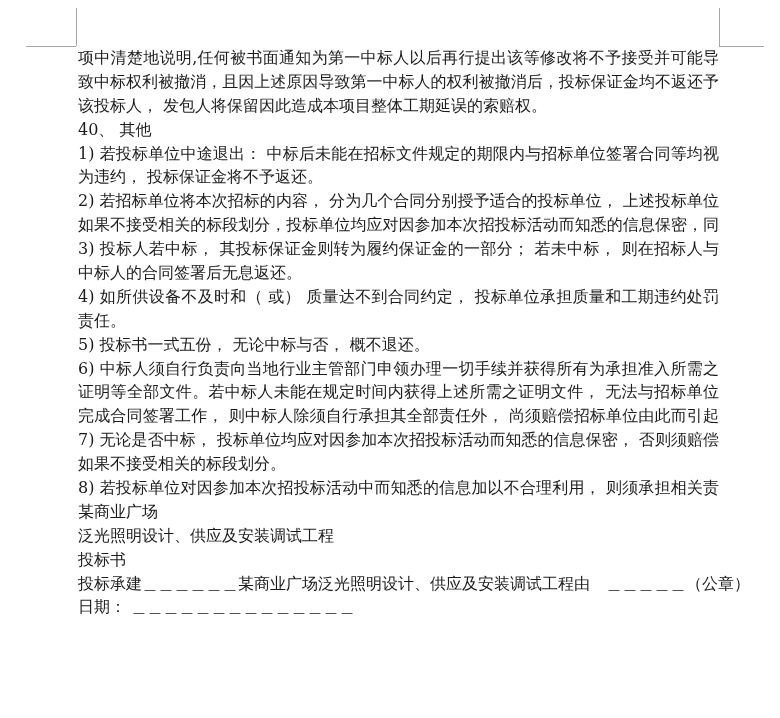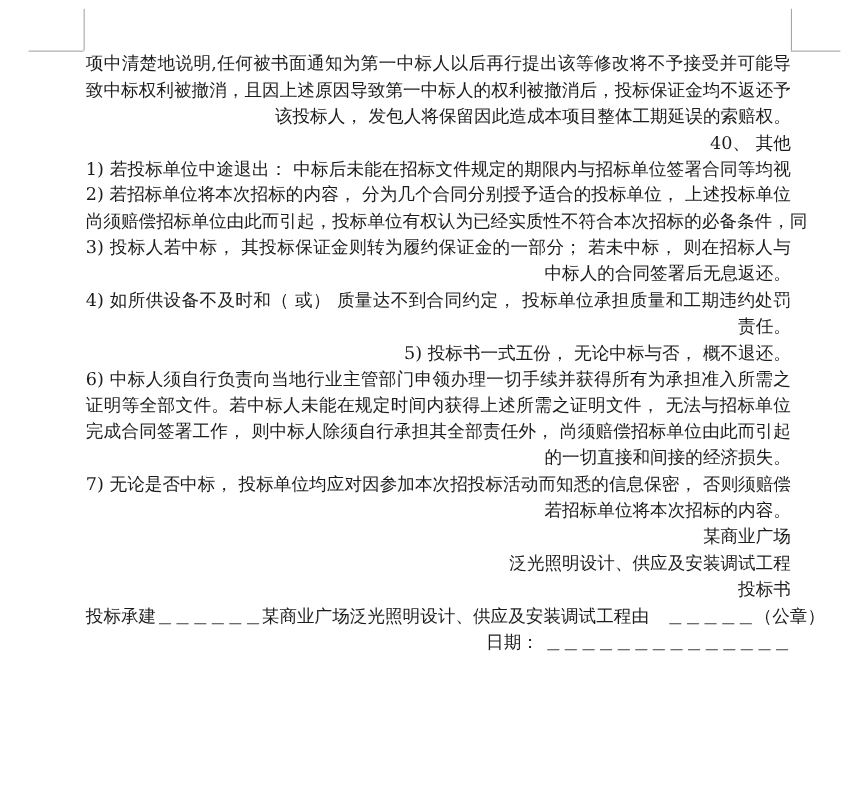--- a/index.html
+++ b/index.html
@@ -27,21 +27,21 @@
     position: absolute;
     left: 78px;
     top: 46px;
     width: 641px;
     color: #1c1c1c;
     font-size: 16px;
     line-height: 23.9px;
   }
   .text-line {
     white-space: nowrap;
-    text-align: right;
+    text-align: left;
     height: 23.9px;
     overflow: visible;
   }
   .text-line.full {
     text-align: justify;
     text-align-last: justify;
   }
   .text-line .b { font-weight: normal; }
 </style>
 </head>
@@ -52,32 +52,33 @@
   <div class="crop" id="crop-left-h"></div>
   <div class="crop" id="crop-right-v"></div>
   <div class="crop" id="crop-right-h"></div>
 
   <div id="doc-body">
       <div class="text-line full">项中清楚地说明,任何被书面通知为第一中标人以后再行提出该等修改将不予接受并可能导</div>
       <div class="text-line full">致中标权利被撤消，且因上述原因导致第一中标人的权利被撤消后，投标保证金均不返还予</div>
       <div class="text-line">该投标人， 发包人将保留因此造成本项目整体工期延误的索赔权。</div>
       <div class="text-line">40、 其他</div>
       <div class="text-line full">1) 若投标单位中途退出： 中标后未能在招标文件规定的期限内与招标单位签署合同等均视</div>
+      <div class="text-line">为违约， 投标保证金将不予返还。</div>
       <div class="text-line full">2) 若招标单位将本次招标的内容， 分为几个合同分别授予适合的投标单位， 上述投标单位</div>
-      <div class="text-line full">尚须赔偿招标单位由此而引起，投标单位有权认为已经实质性不符合本次招标的必备条件，同</div>
+      <div class="text-line full">如果不接受相关的标段划分，投标单位均应对因参加本次招投标活动而知悉的信息保密，同</div>
       <div class="text-line full">3) 投标人若中标， 其投标保证金则转为履约保证金的一部分； 若未中标， 则在招标人与</div>
       <div class="text-line">中标人的合同签署后无息返还。</div>
       <div class="text-line full">4) 如所供设备不及时和（ 或） 质量达不到合同约定， 投标单位承担质量和工期违约处罚</div>
       <div class="text-line">责任。</div>
       <div class="text-line">5) 投标书一式五份， 无论中标与否， 概不退还。</div>
       <div class="text-line full">6) 中标人须自行负责向当地行业主管部门申领办理一切手续并获得所有为承担准入所需之</div>
       <div class="text-line full">证明等全部文件。若中标人未能在规定时间内获得上述所需之证明文件， 无法与招标单位</div>
       <div class="text-line full">完成合同签署工作， 则中标人除须自行承担其全部责任外， 尚须赔偿招标单位由此而引起</div>
-      <div class="text-line">的一切直接和间接的经济损失。</div>
       <div class="text-line full">7) 无论是否中标， 投标单位均应对因参加本次招投标活动而知悉的信息保密， 否则须赔偿</div>
-      <div class="text-line">若招标单位将本次招标的内容。</div>
+      <div class="text-line">如果不接受相关的标段划分。</div>
+      <div class="text-line full">8) 若投标单位对因参加本次招投标活动中而知悉的信息加以不合理利用， 则须承担相关责</div>
       <div class="text-line">某商业广场</div>
       <div class="text-line">泛光照明设计、供应及安装调试工程</div>
       <div class="text-line">投标书</div>
       <div class="text-line full"><span class="b">投标承建</span><span>＿＿＿＿＿＿某商业广场泛光照明设计、供应及安装调试工程由　</span><span>＿＿＿＿＿（公章）</span></div>
       <div class="text-line">日期： ＿＿＿＿＿＿＿＿＿＿＿＿＿＿</div>
     </div>
 </div>
 
 </body></html>

